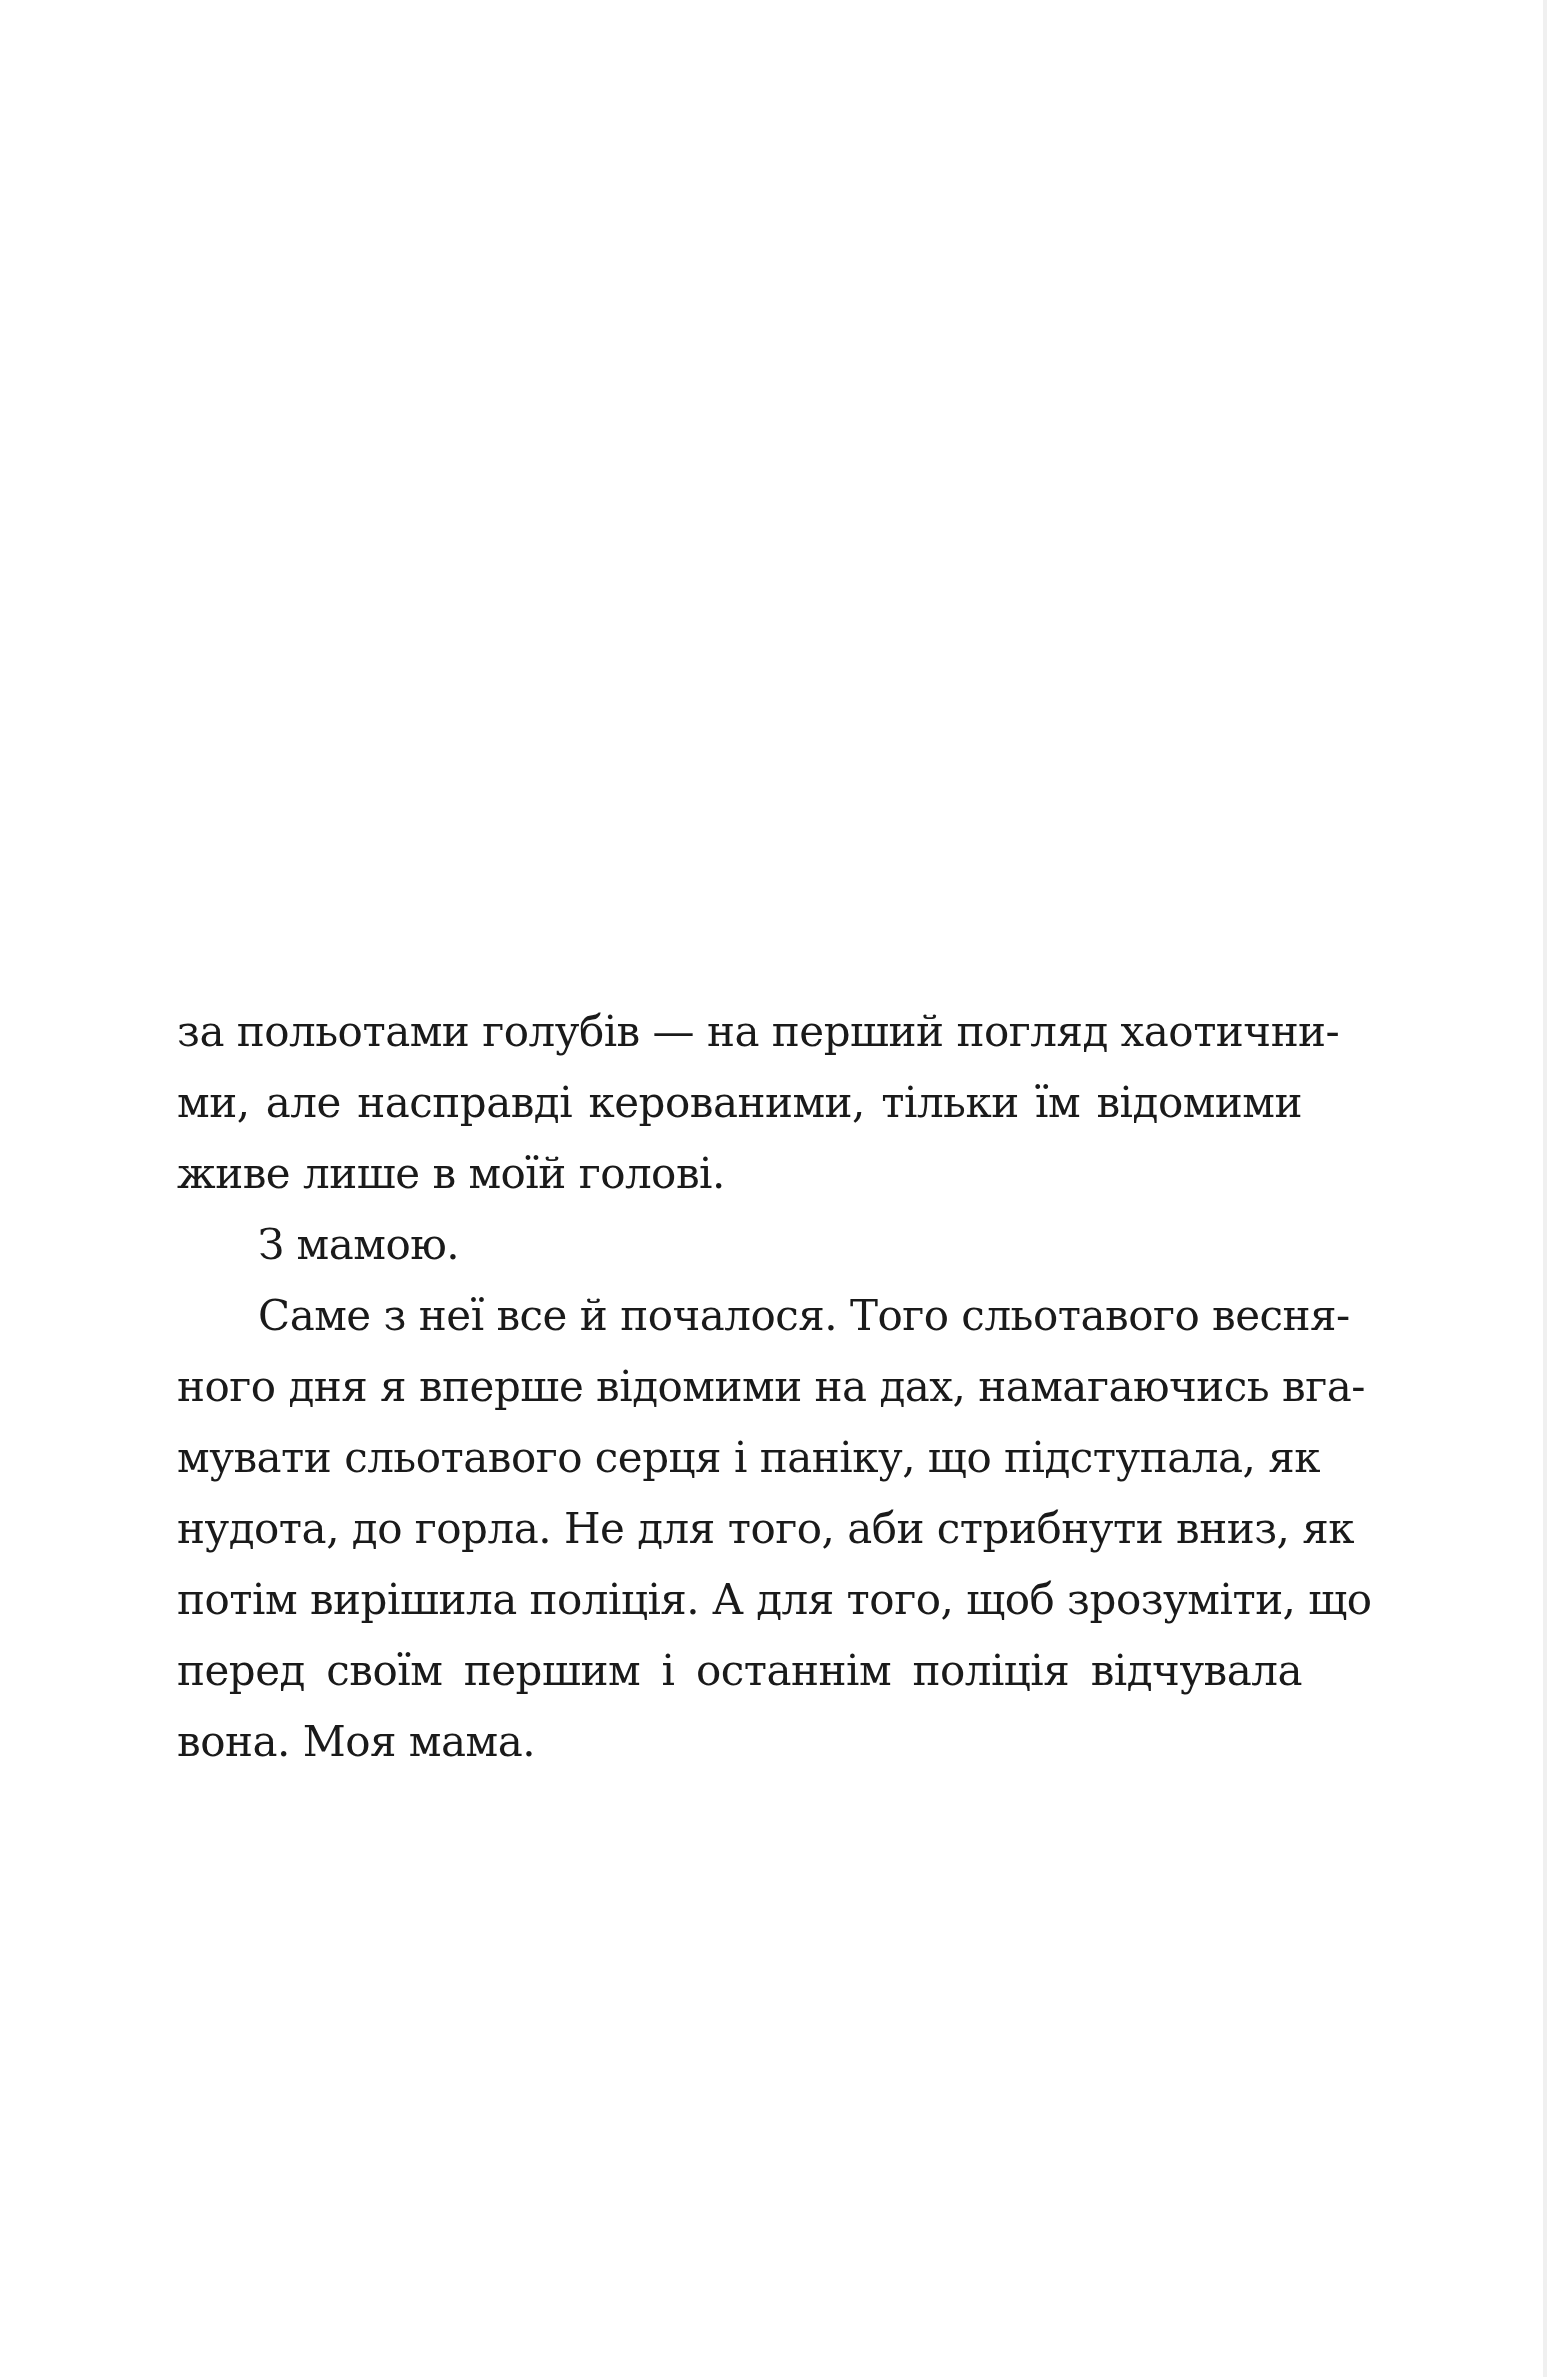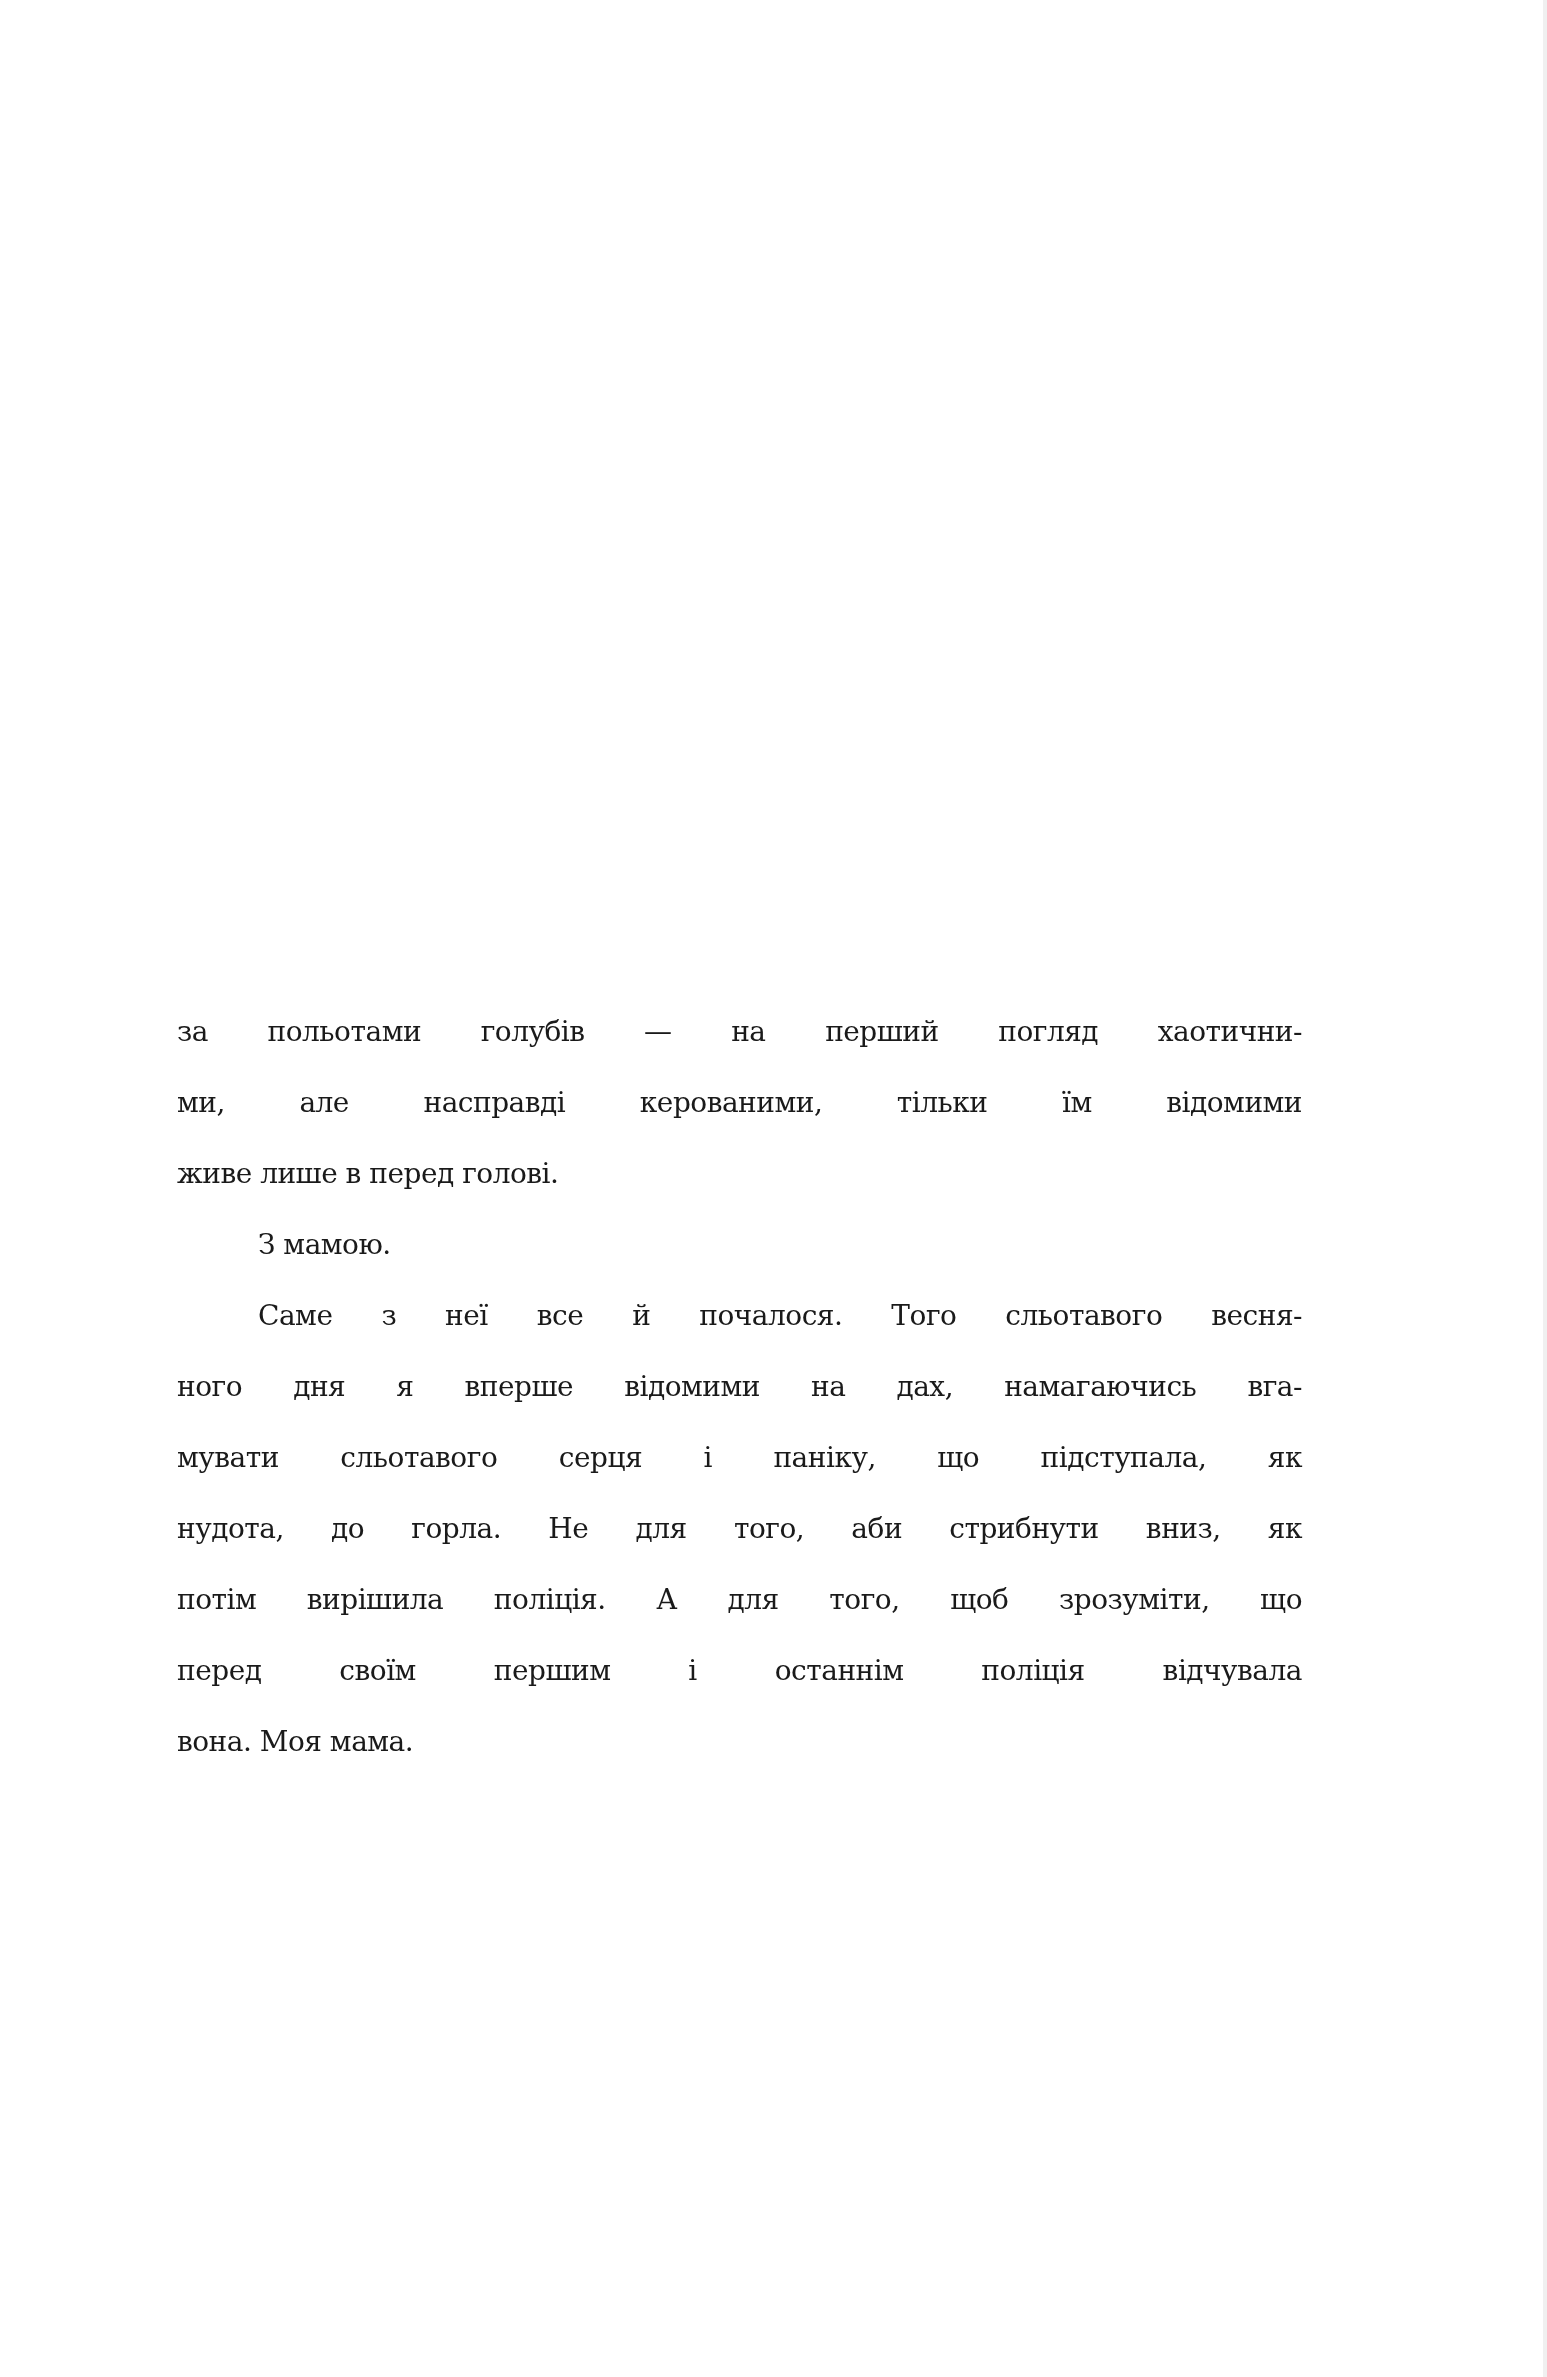--- a/index.html
+++ b/index.html
@@ -10,34 +10,34 @@
       color: #1a1a1a;
     }
     .right-strip {
       position: absolute; top: 0; right: 0; width: 4.8px; height: 2377px;
       background: #f0f0f0;
     }
     .page-text {
       position: absolute; left: 177px; top: 996px; width: 1125px;
     }
     .line {
-      height: 71px; line-height: 71px; font-size: 28px;
+      height: 71px; line-height: 71px; font-size: 42px;
       white-space: nowrap; letter-spacing: -0.5px;
     }
     .line.justify { text-align: justify; text-align-last: justify; }
     .line.indent { padding-left: 81px; }
   </style>
 </head>
 <body>
 
 <div class="page">
   <div class="page-text">
     <div class="line justify">за польотами голубів — на перший погляд хаотични-</div>
     <div class="line justify">ми, але насправді керованими, тільки їм відомими</div>
-    <div class="line">живе лише в перед голові.</div>
+    <div class="line">живе лише в моїй голові.</div>
     <div class="line indent">З мамою.</div>
     <div class="line indent justify">Саме з неї все й почалося. Того сльотавого весня-</div>
     <div class="line justify">ного дня я вперше відомими на дах, намагаючись вга-</div>
     <div class="line justify">мувати сльотавого серця і паніку, що підступала, як</div>
     <div class="line justify">нудота, до горла. Не для того, аби стрибнути вниз, як</div>
     <div class="line justify">потім вирішила поліція. А для того, щоб зрозуміти, що</div>
     <div class="line justify">перед своїм першим і останнім поліція відчувала</div>
     <div class="line">вона. Моя мама.</div>
   </div>
   <div class="right-strip"></div>

